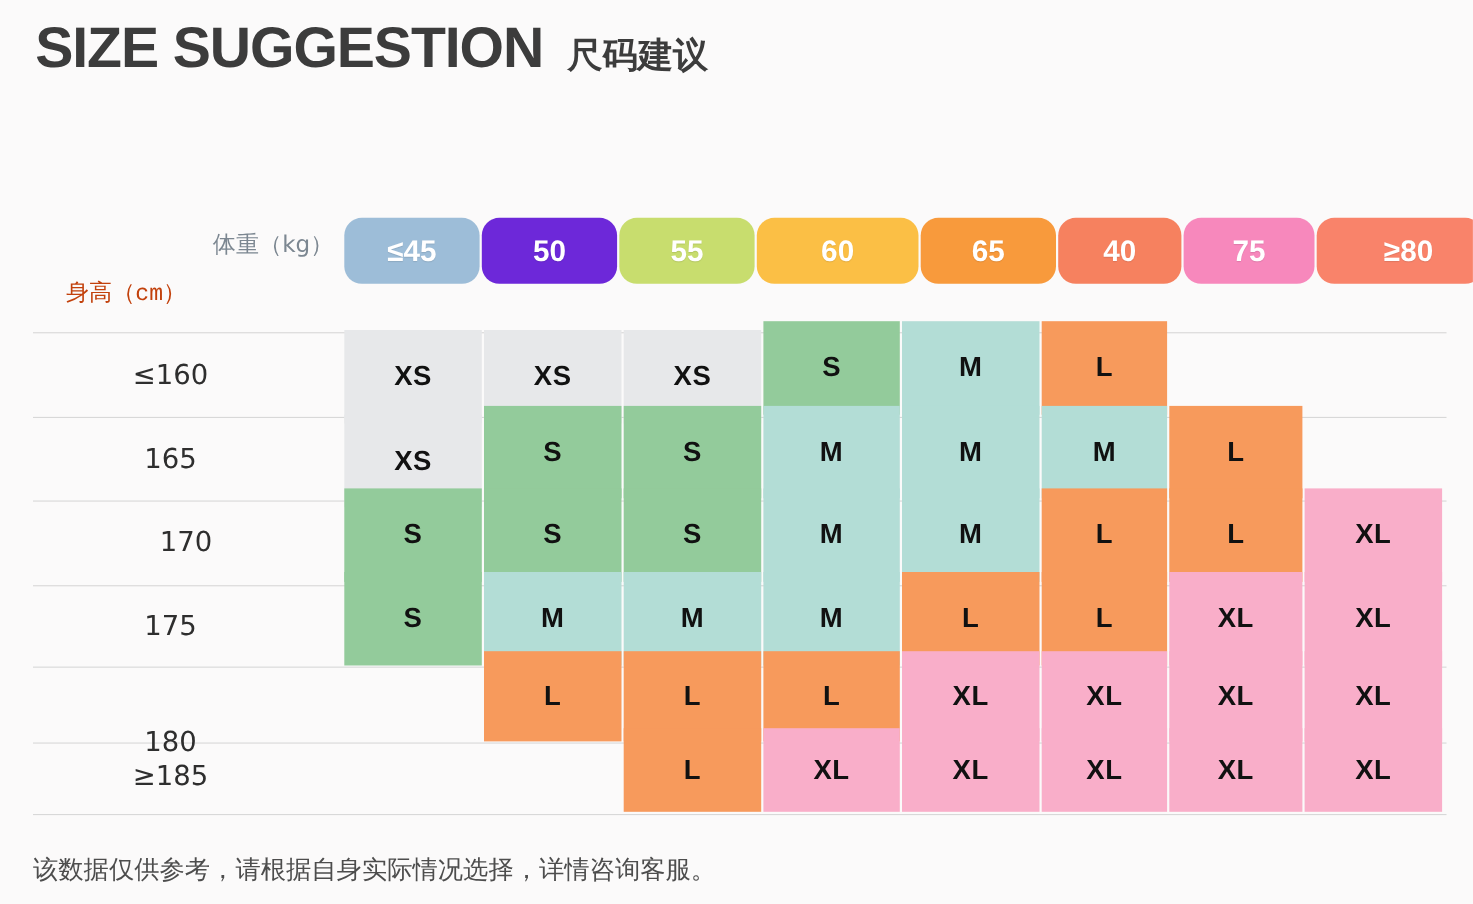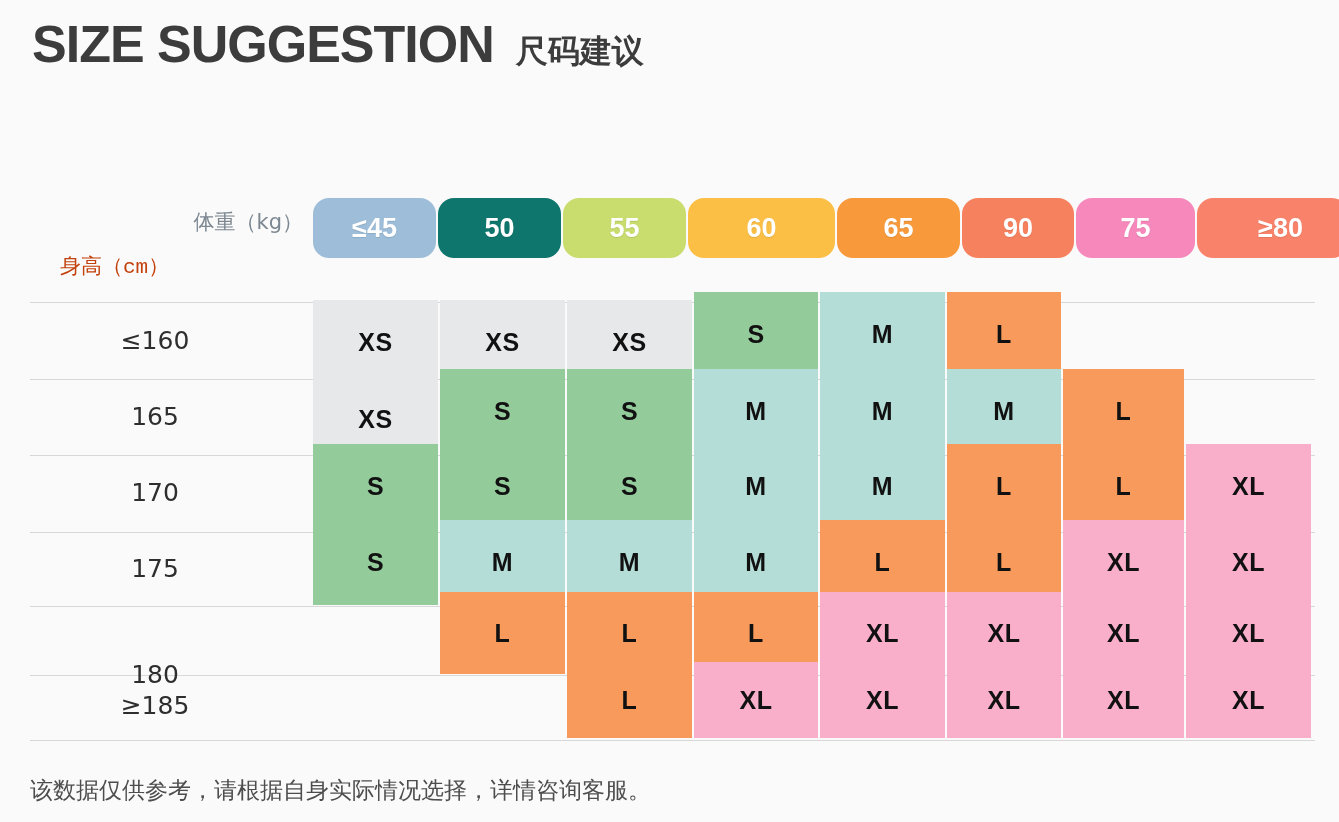--- a/index.html
+++ b/index.html
@@ -69,25 +69,25 @@
 <div id="title-bar">
   <span id="title-en">SIZE SUGGESTION</span>
   <span id="title-cn">尺码建议</span>
 </div>
 
 <div id="weight-axis-label" style="left: 3px; top: 208px; width: 300px;">体重（kg）</div>
 <div id="height-axis-label">身高（cm）</div>
 
 <div id="header-row">
     <div class="header-cell" style="width: 123px; background: rgb(157, 189, 216);">≤45</div>
-    <div class="header-cell" style="width: 123px; background: #0f766e;">50</div>
+    <div class="header-cell" style="width: 123px; background: #6d28d9;">50</div>
     <div class="header-cell" style="width: 123px; background: rgb(200, 221, 110);">55</div>
     <div class="header-cell" style="width: 147px; background: rgb(251, 191, 69);">60</div>
     <div class="header-cell" style="width: 123px; background: rgb(248, 154, 60);">65</div>
-    <div class="header-cell" style="width: 112px; background: rgb(246, 129, 95);">90</div>
+    <div class="header-cell" style="width: 112px; background: rgb(246, 129, 95);">40</div>
     <div class="header-cell" style="width: 119px; background: rgb(247, 136, 188);">75</div>
     <div class="header-cell" style="width: 135px; background: rgb(249, 131, 106); padding-left: 16px;">≥80</div>
   </div>
 
 <div id="grid">
     <div class="row-sep" style="left: 30px; top: 2px; width: 1285px;"></div>
     <div class="row-sep" style="left: 30px; top: 79px; width: 1285px;"></div>
     <div class="row-sep" style="left: 30px; top: 155px; width: 1285px;"></div>
     <div class="row-sep" style="left: 30px; top: 232px; width: 1285px;"></div>
     <div class="row-sep" style="left: 30px; top: 306px; width: 1285px;"></div>
@@ -130,19 +130,19 @@
     <div class="cell" style="left: 1063px; top: 292px; width: 121px; height: 82px; background: rgb(249, 174, 201);">XL</div>
     <div class="cell" style="left: 1186px; top: 292px; width: 125px; height: 82px; background: rgb(249, 174, 201);">XL</div>
     <div class="cell" style="left: 567px; top: 362px; width: 125px; height: 76px; background: rgb(247, 154, 92);">L</div>
     <div class="cell" style="left: 694px; top: 362px; width: 124px; height: 76px; background: rgb(249, 174, 201);">XL</div>
     <div class="cell" style="left: 820px; top: 362px; width: 125px; height: 76px; background: rgb(249, 174, 201);">XL</div>
     <div class="cell" style="left: 947px; top: 362px; width: 114px; height: 76px; background: rgb(249, 174, 201);">XL</div>
     <div class="cell" style="left: 1063px; top: 362px; width: 121px; height: 76px; background: rgb(249, 174, 201);">XL</div>
     <div class="cell" style="left: 1186px; top: 362px; width: 125px; height: 76px; background: rgb(249, 174, 201);">XL</div>
     <div class="row-label" style="left: 30px; top: 25.5px;">≤160</div>
     <div class="row-label" style="left: 30px; top: 102px;">165</div>
-    <div class="row-label" style="left: 30px; top: 177.5px;">170</div>
+    <div class="row-label" style="left: 44px; top: 177.5px;">170</div>
     <div class="row-label" style="left: 30px; top: 253.5px;">175</div>
     <div class="row-label" style="left: 30px; top: 324px; margin-top: 36px;">180</div>
     <div class="row-label" style="left: 30px; top: 391px;">≥185</div>
   </div>
 
 <div id="footer-note">该数据仅供参考，请根据自身实际情况选择，详情咨询客服。</div>
 
 </body></html>

